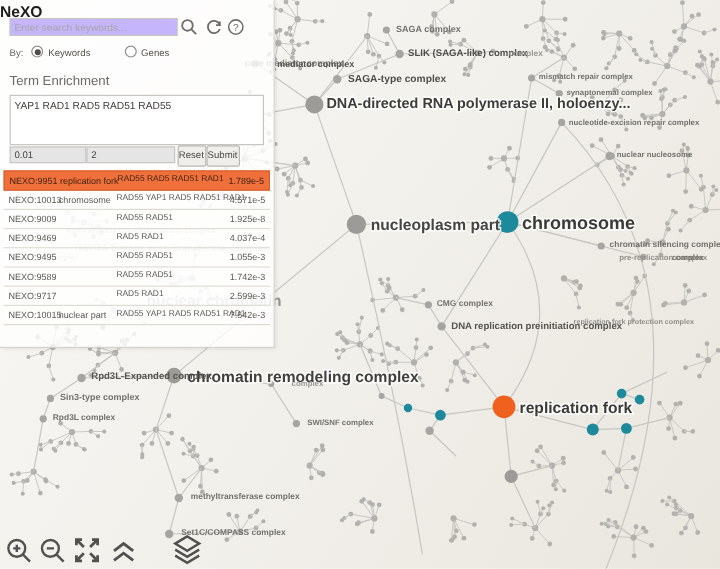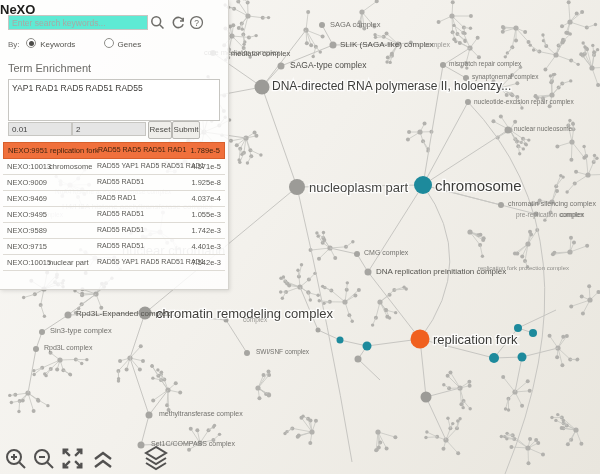--- a/index.html
+++ b/index.html
@@ -1,33 +1,33 @@
 <!DOCTYPE html>
 <html><head>
 <meta charset="utf-8">
 <style>
   html,body{margin:0;padding:0;}
   body{
     width:600px;height:474px;overflow:hidden;position:relative;
     font-family:"Liberation Sans",sans-serif;
     background:linear-gradient(125deg,#f9f8f5 0%,#f3f1ec 45%,#e9e6de 100%);
   }
-  #graph{position:absolute;left:0;top:0;width:480px;height:474px;}
+  #graph{position:absolute;left:0;top:0;width:480px;height:474px;font-weight:bold;}
   
   #panel{
     position:absolute;left:0;top:0;width:228px;height:289px;
     background:rgba(255,255,255,0.80);
     border-right:1px solid #d5d3ce;border-bottom:1px solid #d5d3ce;
     box-shadow:1px 1px 4px rgba(0,0,0,0.12);
     z-index:5;
   }
   .app-title{position:absolute;left:0;top:2px;font-size:13px;font-weight:bold;color:#1d1d1b;}
   .search-input{
     position:absolute;left:8px;top:15px;width:132px;height:13px;
-    border:1px solid #c7c6c2;background:#5eead4;font-size:8.5px;color:#444;
+    border:1px solid #c7c6c2;background:#c4b5fd;font-size:8.5px;color:#444;
     padding:0 3px;outline:none;font-family:"Liberation Sans",sans-serif;
   }
   .search-input::placeholder{color:#a9a8a4;}
   .icon-btn{position:absolute;top:14px;width:17px;height:17px;cursor:pointer;color:#6e6d69;}
   .icon-btn svg{width:100%;height:100%;}
   .by-row{position:absolute;left:8px;top:38px;font-size:8px;color:#6a6966;}
   .radio{display:inline-block;width:8px;height:8px;border:1px solid #8f8e8a;border-radius:50%;
     vertical-align:-1px;margin-right:4px;background:#fff;position:relative;}
   .radio.sel::after{content:"";position:absolute;left:1.5px;top:1.5px;width:5px;height:5px;
     border-radius:50%;background:#4d4c49;}
@@ -36,21 +36,21 @@
   .query-box{
     position:absolute;left:8px;top:79px;width:204px;height:34px;border:1px solid #c7c6c2;
     background:#fff;font-size:8.5px;color:#3e3d3a;padding:3px;resize:none;outline:none;
     font-family:"Liberation Sans",sans-serif;
   }
   .small-input{position:absolute;top:122px;height:12px;border:1px solid #c7c6c2;background:#e5e5e5;
     font-size:8px;color:#444;padding:0 3px;outline:none;font-family:"Liberation Sans",sans-serif;}
   #pv-input{left:8px;width:56px;}
   #depth-input{left:72px;width:66px;}
   .btn{position:absolute;top:121px;height:16px;border:1px solid #b9b8b4;background:#efeeea;
-    font-size:8px;color:#4c4b47;text-align:center;line-height:15px;cursor:pointer;border-radius:2px;}
+    font-size:8px;color:#4c4b47;text-align:left;line-height:15px;cursor:pointer;border-radius:2px;}
   #reset-btn{left:148px;width:22px;}
   #submit-btn{left:172px;width:26px;}
   
   #results{position:absolute;left:3px;top:142px;width:222px;}
   .trow{position:relative;height:15px;border-bottom:1px solid #dedbd5;
     background:rgba(255,255,255,0.45);font-size:7.5px;color:#5a5955;cursor:pointer;}
   .trow.hl{background:#f0703c;border:1px solid #d75f2c;color:#3f2410;}
   .tc{position:absolute;top:3px;white-space:nowrap;}
   .tc-id{left:4px;}
   .tc-term{left:46px;}
@@ -1316,24 +1316,24 @@
         <span class="tc tc-genes">RAD55 RAD51</span>
         <span class="tc tc-pv">1.055e-3</span>
       </div>
       <div class="trow">
         <span class="tc tc-id">NEXO:9589</span>
         <span class="tc tc-term"></span>
         <span class="tc tc-genes">RAD55 RAD51</span>
         <span class="tc tc-pv">1.742e-3</span>
       </div>
       <div class="trow">
-        <span class="tc tc-id">NEXO:9715</span>
+        <span class="tc tc-id">NEXO:9717</span>
         <span class="tc tc-term"></span>
-        <span class="tc tc-genes">RAD55 RAD51</span>
-        <span class="tc tc-pv">4.401e-3</span>
+        <span class="tc tc-genes">RAD5 RAD1</span>
+        <span class="tc tc-pv">2.599e-3</span>
       </div>
       <div class="trow">
         <span class="tc tc-id">NEXO:10015</span>
         <span class="tc tc-term">nuclear part</span>
         <span class="tc tc-genes">RAD55 YAP1 RAD5 RAD51 RAD1</span>
         <span class="tc tc-pv">7.542e-3</span>
       </div>
     </div>
 </div>
 

